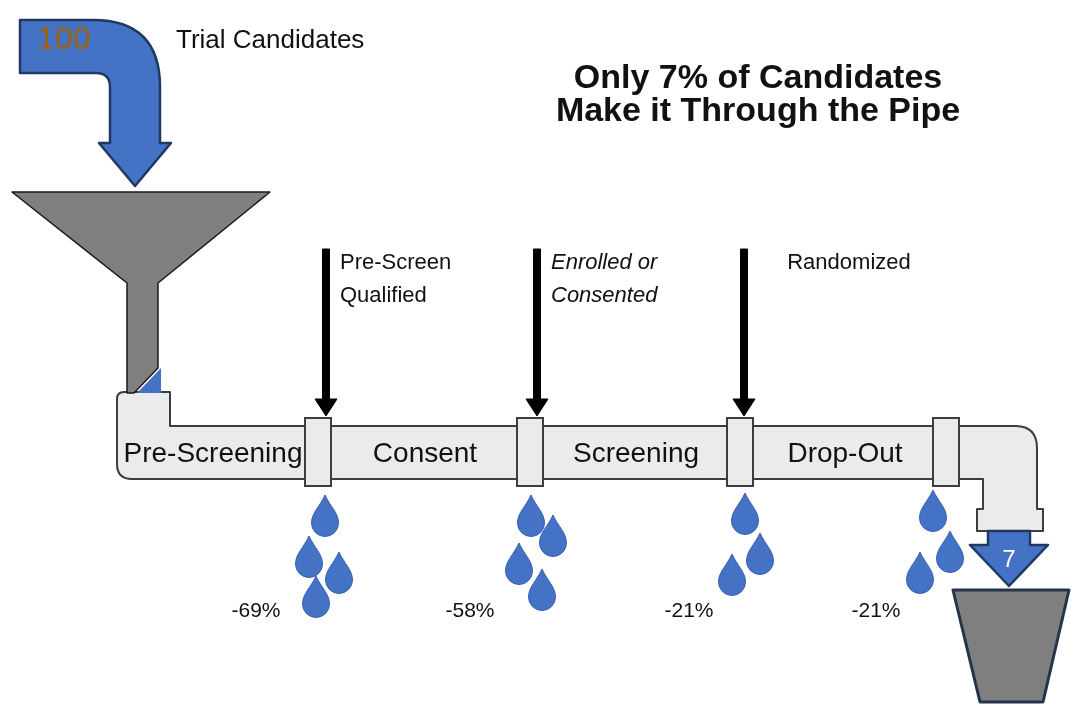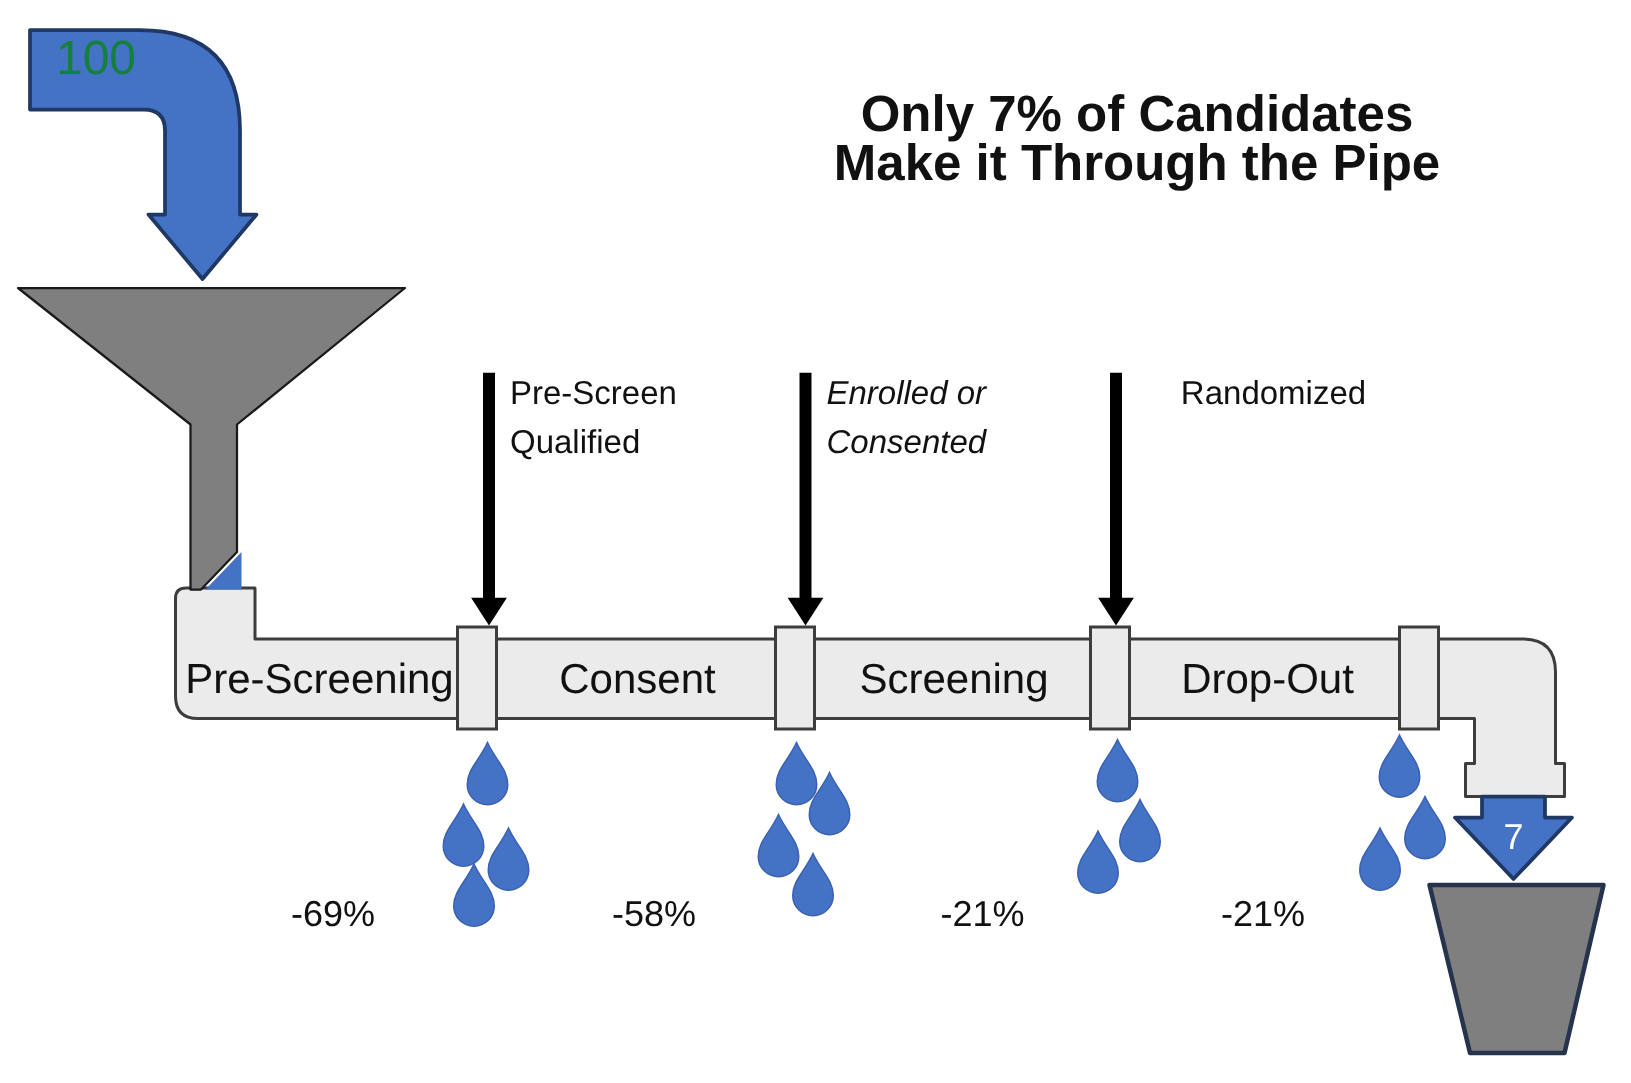--- a/index.html
+++ b/index.html
@@ -7,41 +7,41 @@
     position:relative;
     width:1087px; height:722px;
     background:#ffffff;
     font-family:"Liberation Sans", sans-serif;
     overflow:hidden;
   }
   #scene { position:absolute; left:0; top:0; }
   .txt { position:absolute; color:#111111; white-space:pre-wrap; }
   .inflow-count {
     left:24px; top:20px; width:80px;
-    font-size:32px; color:#15803d; text-align:center; font-weight:500;
+    font-size:32px; color:#a16207; text-align:center; font-weight:500;
   }
   .inflow-label { left:176px; top:24px; font-size:26px; }
   .main-title {
     left:528px; top:60px; width:460px;
     font-size:34px; font-weight:bold; text-align:center; line-height:33px;
   }
   .marker-label { top:245px; font-size:22px; line-height:33px; }
   .marker-0 { left:340px; width:148px; }
   .marker-1 { left:551px; width:148px;font-style:italic; }
   .marker-2 { left:759px; width:180px;text-align:center; }
   .stage-name {
     top:438px; width:220px; height:30px; line-height:30px;
     font-size:28px; text-align:center;
   }
   .stage-0 { left:103px; }
   .stage-1 { left:315px; }
   .stage-2 { left:526px; }
   .stage-3 { left:735px; }
   .loss-label {
-    top:595px; width:124px; font-size:24px; line-height:30px; 
+    top:595px; width:124px; font-size:21px; line-height:30px; text-align:center;
   }
   .loss-0 { left:194px; }
   .loss-1 { left:408px; }
   .loss-2 { left:627px; }
   .loss-3 { left:814px; }
   .outflow-count {
     left:987px; top:545px; width:44px;
     font-size:24px; color:#ffffff; text-align:center; font-weight:500;
   }
 </style>
@@ -86,20 +86,21 @@
         <path d="M0,-25 C5.5,-13 13.5,-7 13.5,3 A13.5,13.5 0 1,1 -13.5,3 C-13.5,-7 -5.5,-13 0,-25 Z" transform="translate(950,556)" fill="#4472C4" stroke="#3b60b4" stroke-width="1"></path>
         <path d="M0,-25 C5.5,-13 13.5,-7 13.5,3 A13.5,13.5 0 1,1 -13.5,3 C-13.5,-7 -5.5,-13 0,-25 Z" transform="translate(920,577)" fill="#4472C4" stroke="#3b60b4" stroke-width="1"></path>
       </g>
 
     <path d="M988,531 H1030 V545 H1048 L1009,586 L970,545 H988 Z" stroke="#1F3864" stroke-width="2.5" stroke-linejoin="round" fill="#4472C4"></path>
 
     <path d="M953,590 L1069,590 L1043,702 L980,702 Z" stroke="#26334D" stroke-width="3" stroke-linejoin="round" fill="#7F7F7F"></path>
   </svg>
 
   <div class="txt inflow-count">100</div>
+  <div class="txt inflow-label">Trial Candidates</div>
   <div class="txt main-title">Only 7% of Candidates Make it Through the Pipe</div>
 
   <div class="txt marker-label marker-0">Pre-Screen Qualified</div>
   <div class="txt marker-label marker-1">Enrolled or Consented</div>
   <div class="txt marker-label marker-2">Randomized</div>
 
   <div class="txt stage-name stage-0">Pre-Screening</div>
   <div class="txt stage-name stage-1">Consent</div>
   <div class="txt stage-name stage-3">Drop-Out</div>
   <div class="txt stage-name stage-2">Screening</div>

